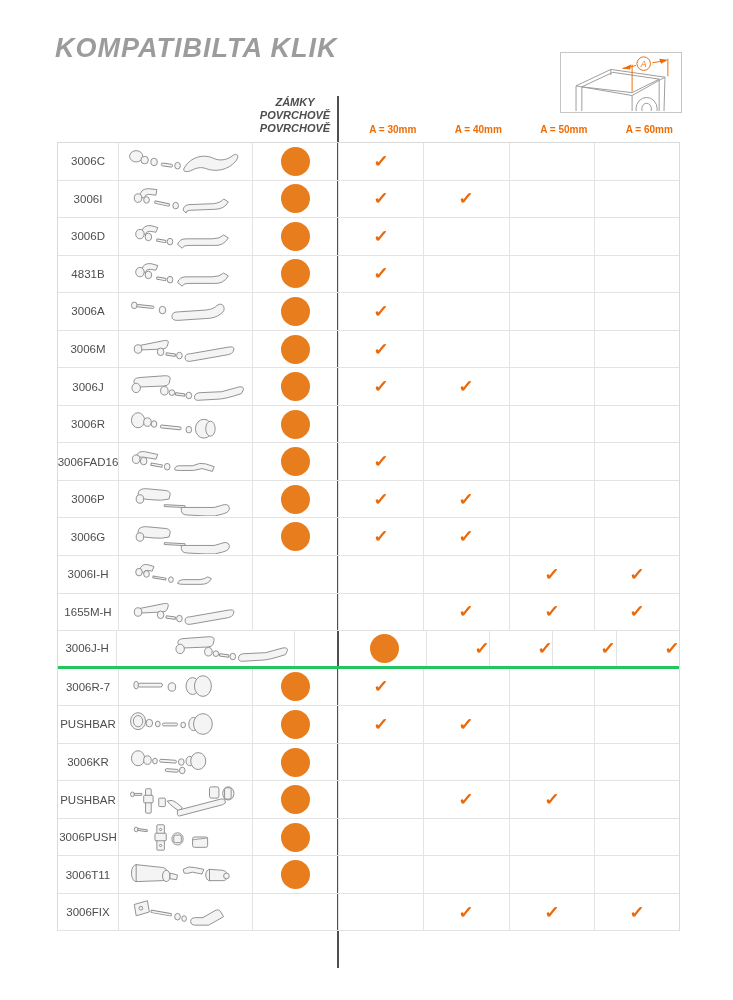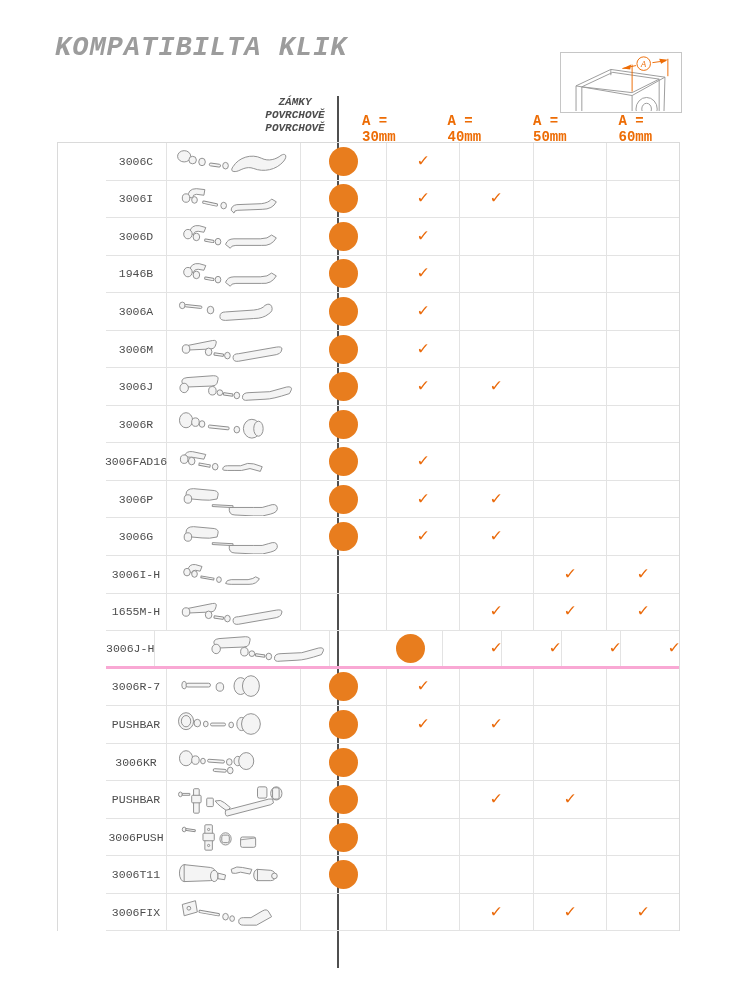--- a/index.html
+++ b/index.html
@@ -1,37 +1,37 @@
 <!DOCTYPE html>
 <html><head>
 <meta charset="utf-8">
 <style>
   html,body{margin:0;padding:0;background:#fff;}
   .page{position:relative;width:733px;height:1000px;background:#ffffff;overflow:hidden;
-        font-family:Liberation Mono, monospace;border-radius:19px;}
+        font-family:Liberation Sans, sans-serif;border-radius:19px;}
   .title{position:absolute;left:55px;top:33px;font-size:27px;font-style:italic;font-weight:600;
          color:#9c9c9c;letter-spacing:1px;}
   
   .diagram{position:absolute;left:560px;top:52px;width:122px;height:61px;
            border:1.5px solid #c6c6c6;box-sizing:border-box;overflow:hidden;}
   
   .surface-header{position:absolute;left:250px;top:96px;width:90px;text-align:center;
                   font-size:11px;line-height:13px;font-style:italic;font-weight:bold;color:#4d4d4d;}
   .recessed-header{position:absolute;left:340px;top:97px;width:340px;text-align:center;
                    font-size:10.5px;font-style:italic;color:#a9a9a9;letter-spacing:.4px;}
   .size-headers{position:absolute;left:338px;top:117px;width:342px;height:24px;display:flex;}
   .size-headers div{flex:1;display:flex;align-items:center;justify-content:center;
-                    font-size:14px;font-weight:bold;color:var(--accent);padding-left:24px;}
+                    font-size:10px;font-weight:bold;color:var(--accent);padding-left:24px;}
   
   .divider-v{position:absolute;left:337px;top:96px;width:2px;height:872px;background:#4f4f4f;}
   
   .table{position:absolute;left:57px;top:142px;width:623px;box-sizing:border-box;
          border:1px solid #dadada;border-bottom:none;}
-  .row{display:flex;height:37.55px;box-sizing:border-box;border-bottom:1px solid #e3e3e3;margin-left:48px;}
-  .row.group-end{border-bottom:3px solid #f9a8d4;gap:48px;}
+  .row{display:flex;height:37.55px;box-sizing:border-box;border-bottom:1px solid #e3e3e3;}
+  .row.group-end{border-bottom:3px solid #22c55e;gap:48px;}
   .c{display:flex;align-items:center;justify-content:center;box-sizing:border-box;
      border-right:1px solid #e3e3e3;}
   .c:last-child{border-right:none;}
   .c.label{width:61px;font-size:11.5px;color:#4d4d4d;white-space:nowrap;}
   .c.img{width:134px;}
   .c.dot{width:86px;}
   .c.chk{flex:1;}
   .circle{width:29px;height:29px;border-radius:50%;background:var(--circle);}
   .check{color:var(--check);font-size:17px;font-weight:bold;line-height:1;
          transform:scaleX(1.1);}
@@ -143,21 +143,21 @@
           <span class="circle"></span>
         </div>
         <div class="c chk">
           <span class="check">✓</span>
         </div>
         <div class="c chk"></div>
         <div class="c chk"></div>
         <div class="c chk"></div>
       </div>
       <div class="row">
-        <div class="c label">1946B</div>
+        <div class="c label">4831B</div>
         <div class="c img">
           <svg viewBox="0 0 134 36" width="126" height="34">
             <path class="pt" d="M20 14 q1 -8 10 -7 l7 2 -2 5 -6 -1 q-5 0 -5 4 z"></path>
             <ellipse class="pt" cx="18" cy="16" rx="4.5" ry="5"></ellipse>
             <ellipse class="pt" cx="27" cy="19" rx="3.5" ry="4"></ellipse>
             <rect class="pt" x="36" y="21" width="10" height="2.5" rx="1" transform="rotate(10 36 21)"></rect>
             <ellipse class="pt" cx="50" cy="24" rx="3" ry="3.5"></ellipse>
             <path class="pt" d="M58 27 q2 -6 9 -6 l28 0 q8 0 12 -4 l5 3 q-5 9 -16 8 l-27 0 q-5 0 -6 3 z"></path>
           </svg>
         </div>

